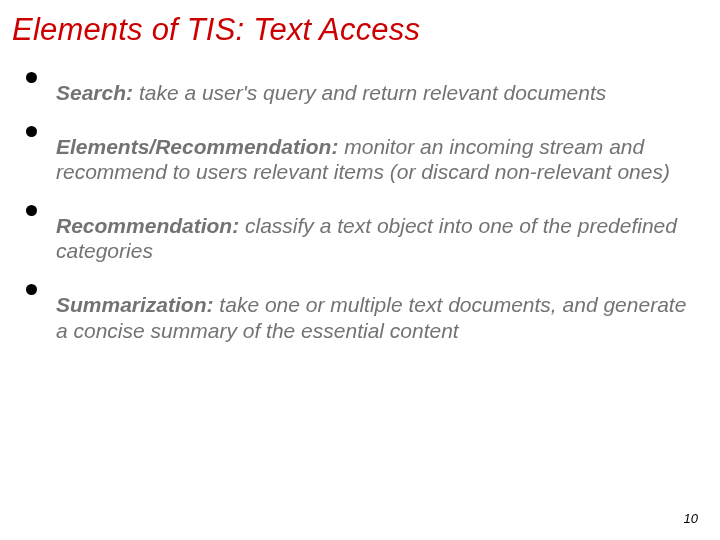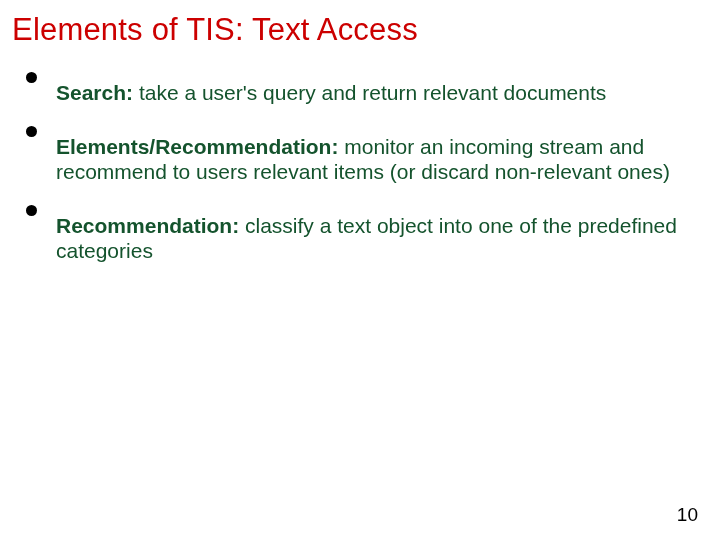--- a/index.html
+++ b/index.html
@@ -1,15 +1,15 @@
 <!DOCTYPE html>
 <html><head>
 <meta charset="utf-8">
 <style>
-  * { margin: 0; padding: 0; box-sizing: border-box; }
+  * { margin: 0; padding: 0; box-sizing: border-box; font-style: italic; }
   body {
     width: 720px;
     height: 540px;
     background: #ffffff;
     font-family: Arial, Helvetica, sans-serif;
     position: relative;
     padding: 12px 28px 0 12px;
   }
   .title {
     color: #cc0000;
@@ -21,52 +21,55 @@
   .bullets {
     list-style: none;
     padding-left: 14px;
   }
   .bullets li {
     position: relative;
     padding-left: 30px;
     margin-bottom: 28px;
     font-size: 21px;
     line-height: 1.22;
-    color: #14532d;
+    color: #737373;
   }
   .bullets li::before {
     content: "";
     position: absolute;
     left: 0;
     top: -8px;
     width: 11px;
     height: 11px;
     background: #000000;
     border-radius: 50%;
   }
   .bold { font-weight: 700; }
   .page-num {
     position: absolute;
     bottom: 14px;
     right: 22px;
-    font-size: 19px;
+    font-size: 13px;
     color: #000000;
     margin-left: 29px;
   }
 </style>
 </head>
 <body>
 
 <h1 class="title">Elements of TIS: Text Access</h1>
 
 <ul class="bullets">
   <li>
     <span class="bold">Search:</span><span> take a user's query and return relevant documents</span>
   </li>
   <li>
     <span class="bold">Elements/Recommendation:</span><span> monitor an incoming stream and recommend to users relevant items (or discard non-relevant ones)</span>
   </li>
   <li>
     <span class="bold">Recommendation:</span><span> classify a text object into one of the predefined categories</span>
   </li>
+  <li>
+    <span class="bold">Summarization:</span><span> take one or multiple text documents, and generate a concise summary of the essential content</span>
+  </li>
 </ul>
 
 <div class="page-num">10</div>
 
 </body></html>

